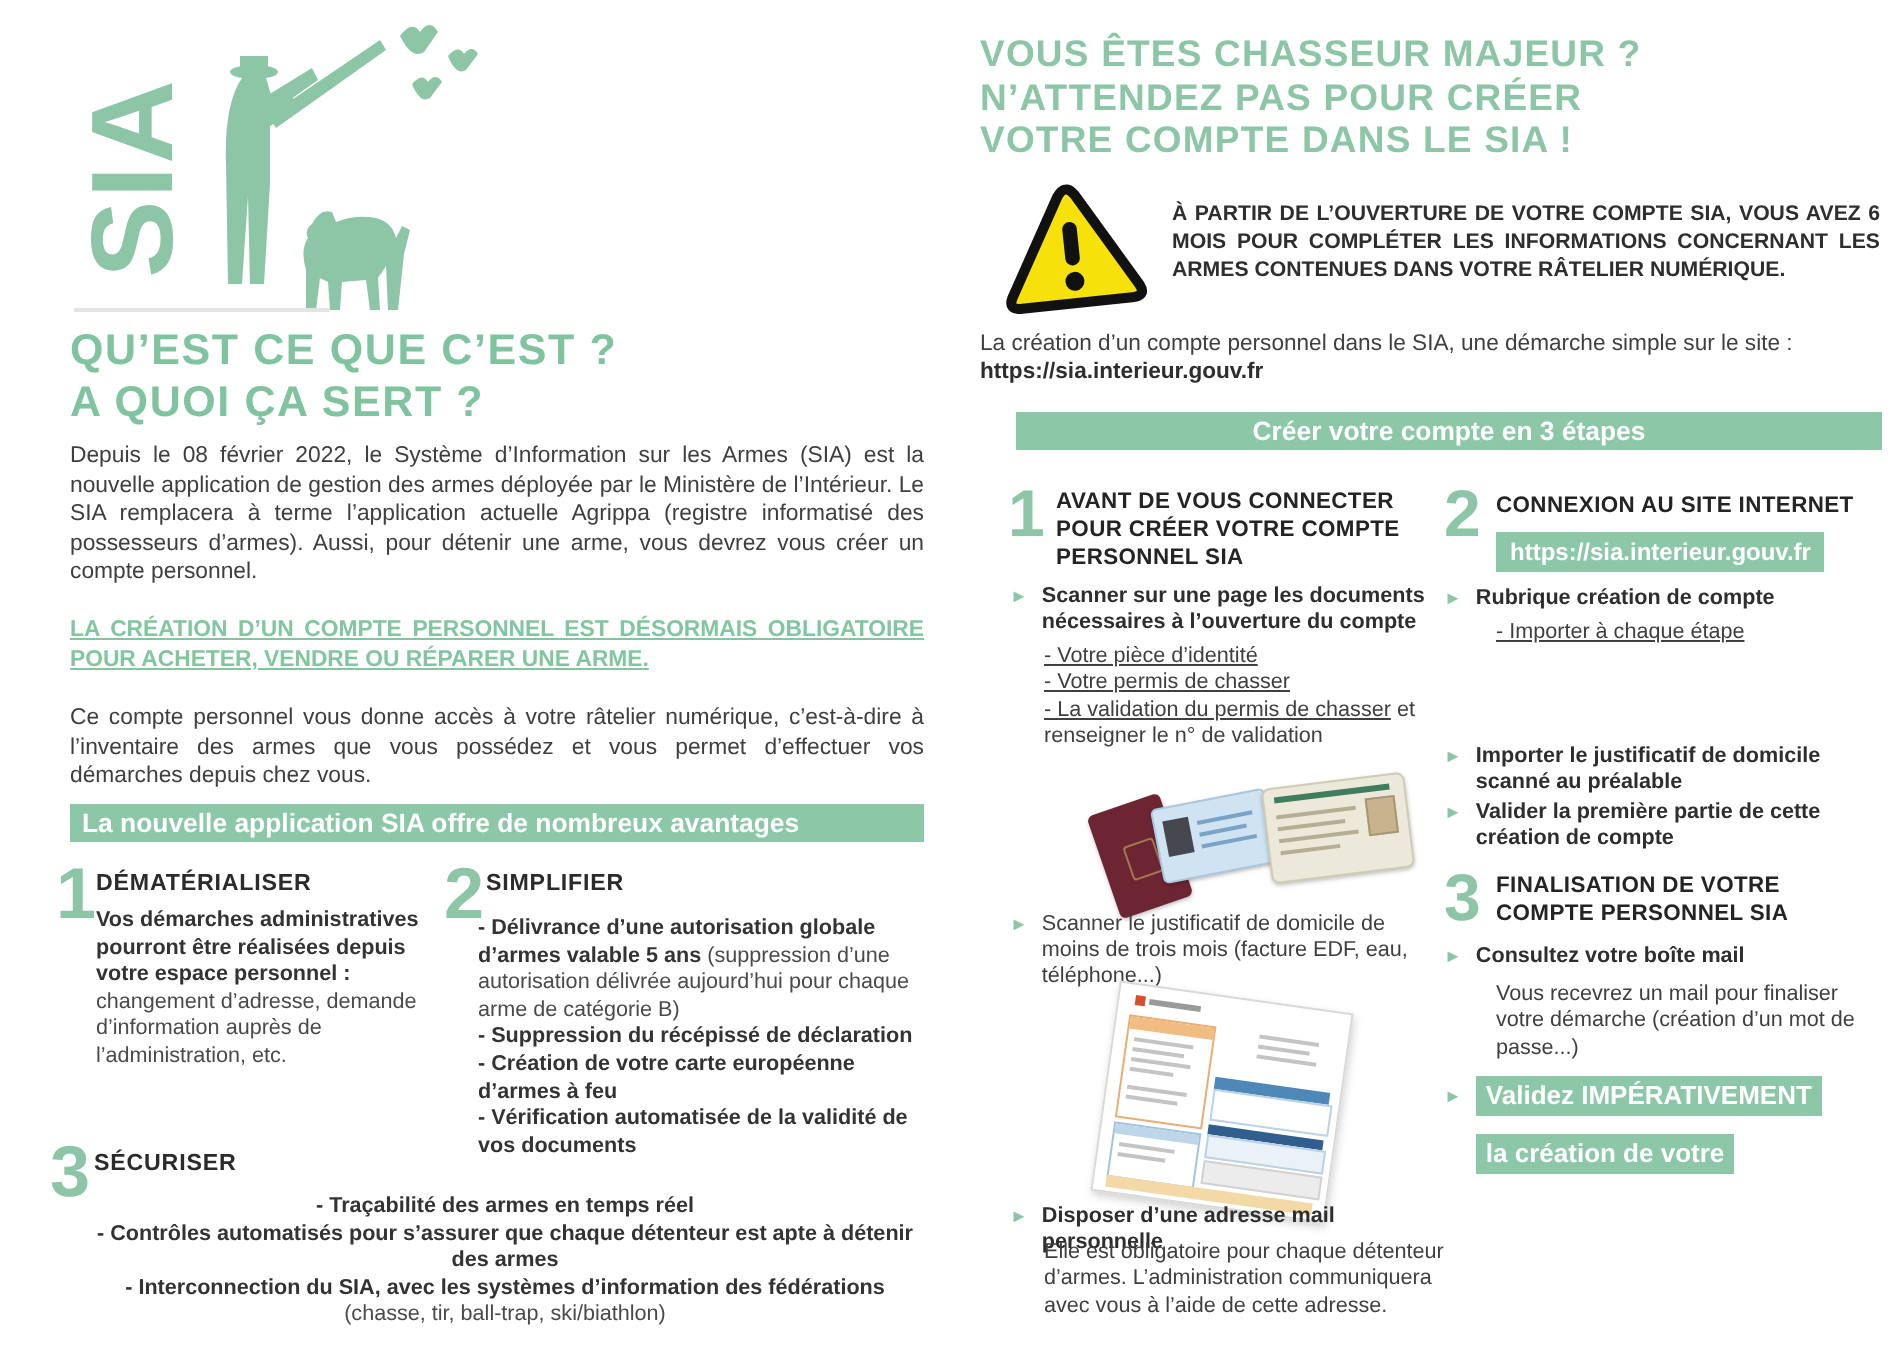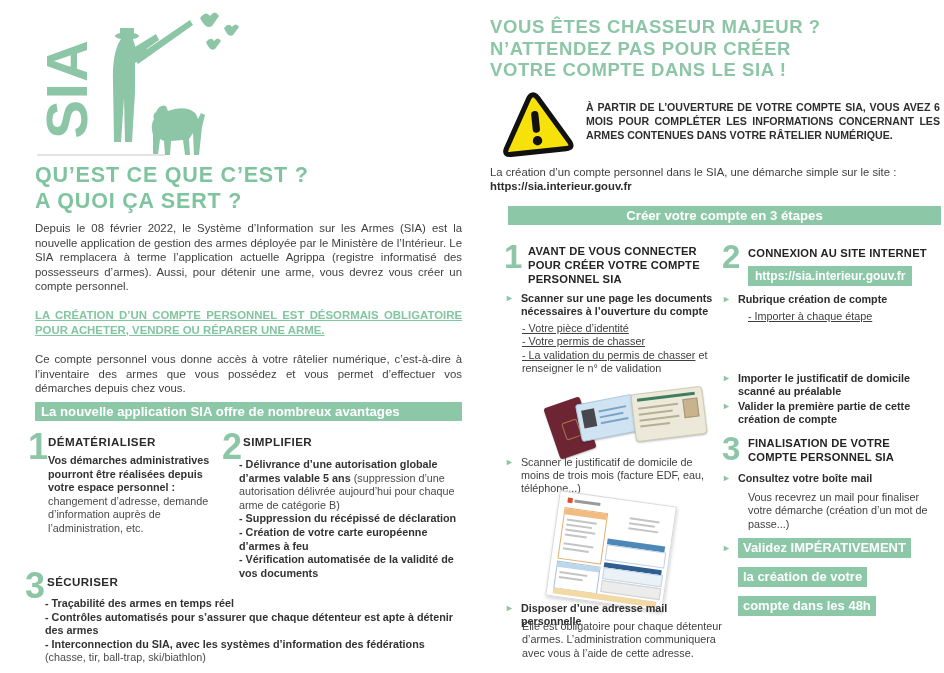--- a/index.html
+++ b/index.html
@@ -140,21 +140,21 @@
       <div><span class="b">- Délivrance d’une autorisation globale d’armes valable 5 ans </span><span class="n">(suppression d’une autorisation délivrée aujourd’hui pour chaque arme de catégorie B)</span></div>
       <div class="b">- Suppression du récépissé de déclaration</div>
       <div class="b">- Création de votre carte européenne d’armes à feu</div>
       <div class="b">- Vérification automatisée de la validité de vos documents</div>
     </div>
   </div>
 
   <div class="abs" style="left:25px;top:568px;width:437px;">
     <div class="bignum abs" style="left:0;top:0;">3</div>
     <div class="adv-title" style="margin-left:22px;padding-top:7px;">SÉCURISER</div>
-    <div class="adv-body" style="margin-left:20px;margin-top:9px;width:415px;">
+    <div class="adv-body" style="margin-left:20px;margin-top:9px;width:415px;text-align:center;">
       <div class="b">- Traçabilité des armes en temps réel</div>
       <div class="b">- Contrôles automatisés pour s’assurer que chaque détenteur est apte à détenir des armes</div>
       <div><span class="b">- Interconnection du SIA, avec les systèmes d’information des fédérations</span><span class="n"> (chasse, tir, ball-trap, ski/biathlon)</span></div>
     </div>
   </div>
 
   <div class="abs h2" style="left:490px;top:16px;width:450px;">
     <div>VOUS ÊTES CHASSEUR MAJEUR ?</div>
     <div>N’ATTENDEZ PAS POUR CRÉER</div>
     <div>VOTRE COMPTE DANS LE SIA !</div>
@@ -279,17 +279,16 @@
     <span class="arr">►</span>
     <div class="btxt">Consultez votre boîte mail</div>
   </div>
   <div class="abs sub" style="left:748px;top:491px;width:195px;">Vous recevrez un mail pour finaliser votre démarche (création d’un mot de passe...)</div>
 
   <div class="abs bullet" style="left:722px;top:538px;width:215px;">
     <span class="arr" style="line-height:20px;">►</span>
     <div>
       <span class="hl-line">Validez IMPÉRATIVEMENT</span>
       <span class="hl-line">la création de votre</span>
-      <span class="hl-line">compte dans les 48h</span>
     </div>
   </div>
 
 </div>
 
 </body></html>

